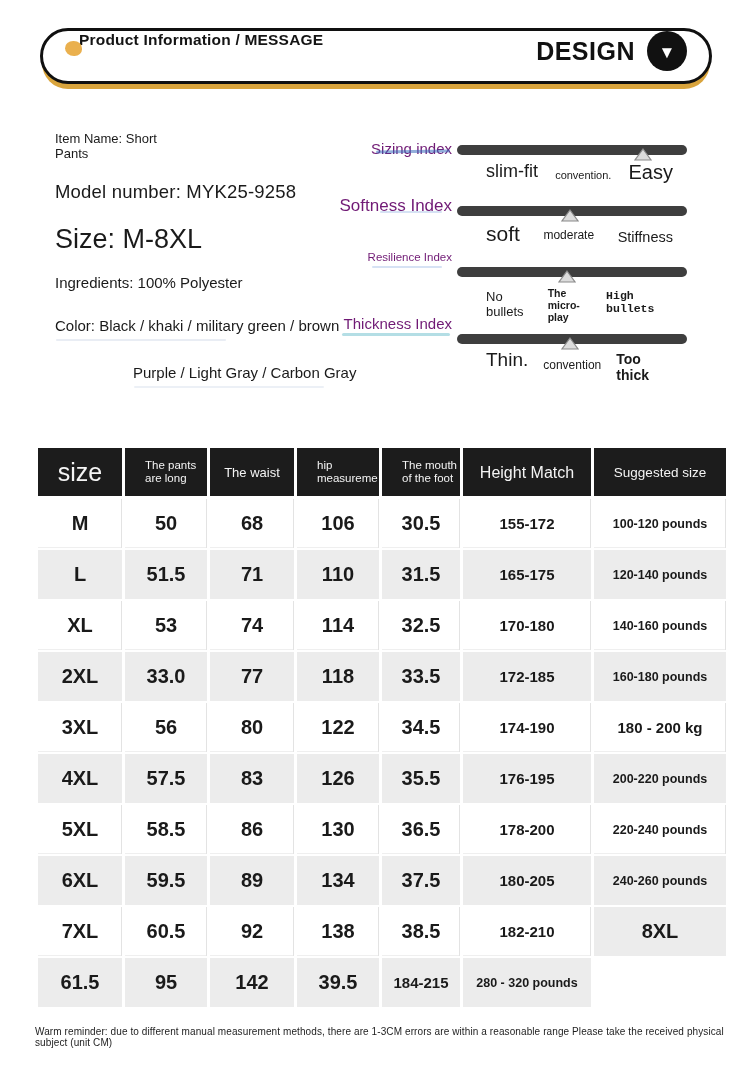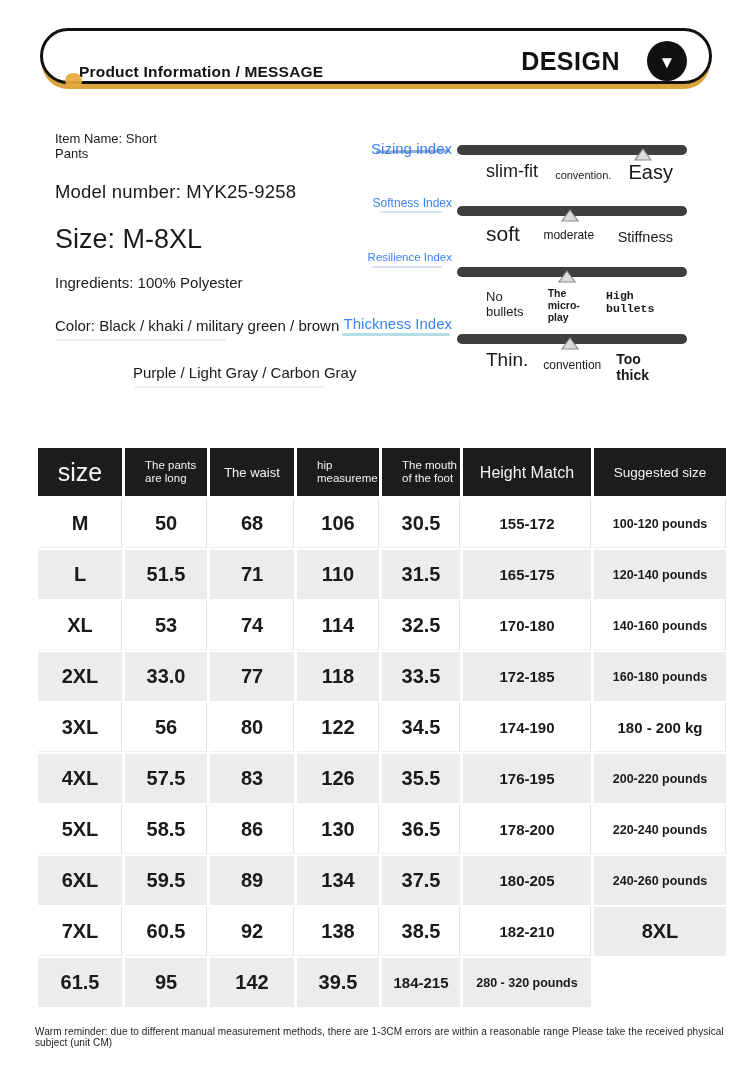--- a/index.html
+++ b/index.html
@@ -5,46 +5,46 @@
   * { margin:0; padding:0; box-sizing:border-box; }
   html,body { background:#ffffff; }
   body { font-family:"Liberation Sans","DejaVu Sans",sans-serif; color:#1a1a1a; }
   .page { position:relative; width:750px; height:1068px; background:#fff; overflow:hidden; margin:0 auto; }
 
   
   .banner {
     position:absolute; left:40px; top:28px; width:672px; height:56px;
     background:#fff; border:3px solid #101010; border-radius:30px;
     box-shadow:0 7px 0 -2px #d9a43c;
-    display:flex; align-items:flex-end; justify-content:space-between;
+    display:flex; align-items:flex-start; justify-content:space-between;
     padding:0 22px 0 36px;
   }
   .banner-left { display:flex; align-items:center; position:relative; }
   .dot-icon { position:absolute; left:-14px; top:10px; width:17px; height:15px;
     background:#e8a93f; border-radius:50% 50% 45% 55%; opacity:.92; }
   .banner-title { font-size:15.5px; font-weight:700; letter-spacing:.2px; color:#141414; }
-  .banner-right { display:flex; align-items:center; gap:27px; }
+  .banner-right { display:flex; align-items:center; gap:12px; }
   .design-label { font-size:25px; font-weight:700; letter-spacing:.5px; color:#111; }
   .design-circle { width:40px; height:40px; border-radius:50%; background:#111;
     display:flex; align-items:center; justify-content:center; }
   .design-circle span { color:#fff; font-size:17px; line-height:1; transform:translateY(1px); }
 
   
   .abs { position:absolute; }
   .item-name { left:55px; top:131px; font-size:13px; line-height:15px; white-space:pre-line; font-weight:400; }
   .model-line { left:55px; top:181px; font-size:18.5px; font-weight:400; letter-spacing:.2px; }
   .size-line  { left:55px; top:224px; font-size:27px; font-weight:400; }
   .ingredients-line { left:55px; top:274px; font-size:15px; }
   .color-line1 { left:55px; top:317px; font-size:15px; }
   .color-line2 { left:133px; top:364px; font-size:15px; }
 
   
-  .idx-label { position:absolute; right:298px; text-align:right; color:#3b82f6; white-space:nowrap; }
+  .idx-label { position:absolute; right:298px; text-align:right; color:#701a75; white-space:nowrap; }
   .idx-label.l1 { top:140px; font-size:15px; }
-  .idx-label.l2 { top:196px; font-size:12px; }
+  .idx-label.l2 { top:196px; font-size:17px; }
   .idx-label.l3 { top:251px; font-size:11.5px; }
   .idx-label.l4 { top:315px; font-size:15px; }
 
   .bar { position:absolute; left:457px; width:230px; height:10px;
     background:#3e3e3e; border-radius:5px; }
   .bar.b1 { top:145px; } .bar.b2 { top:206px; } .bar.b3 { top:267px; } .bar.b4 { top:334px; }
   .marker { position:absolute; width:18px; height:13px; top:3px; }
 
   .scale-labels { position:absolute; left:457px; width:230px;
     display:flex; justify-content:space-between; align-items:flex-start;

